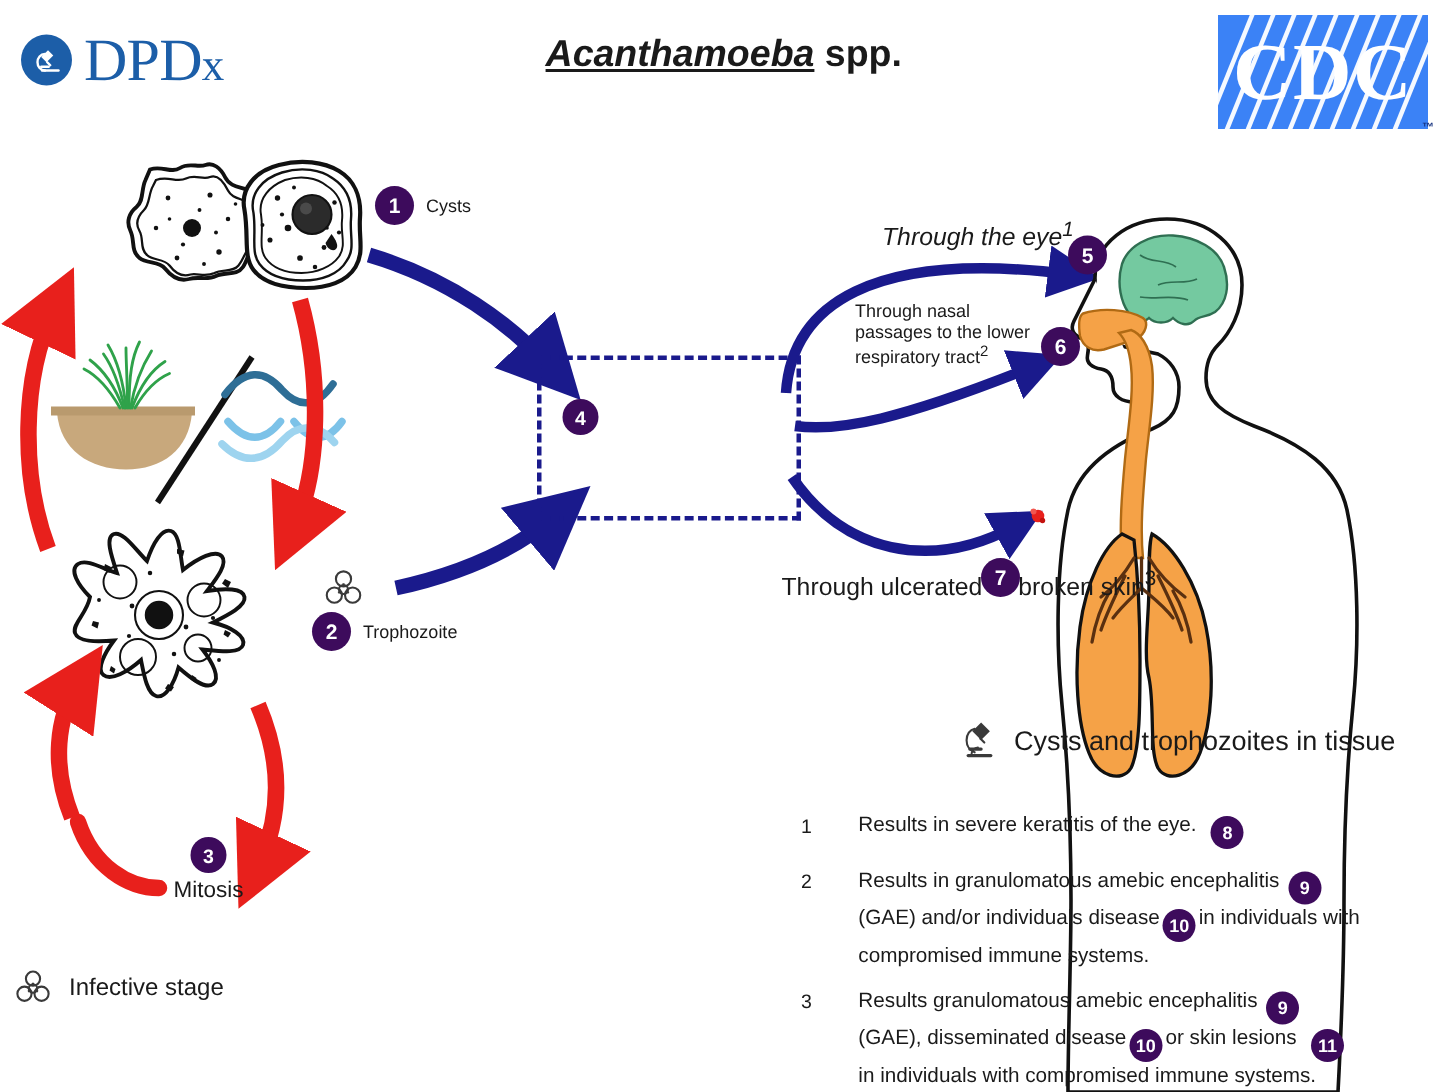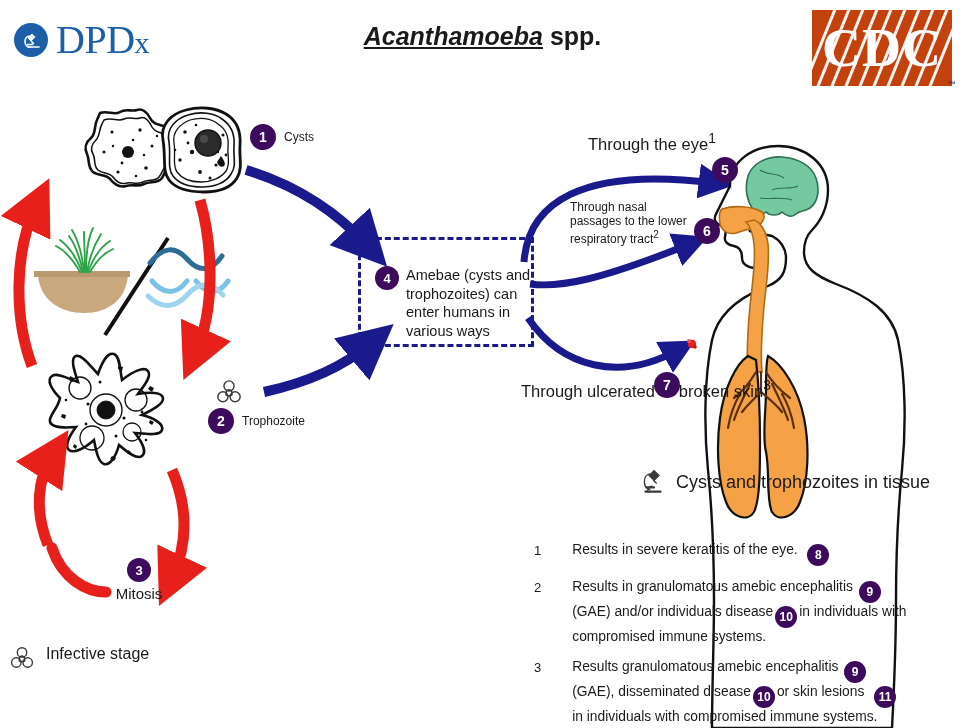--- a/index.html
+++ b/index.html
@@ -12,21 +12,21 @@
   #dpdx-logo{left:14px;top:20px;display:flex;align-items:center;gap:8px;}
   #dpdx-mark{width:34px;height:34px;border-radius:50%;background:#1c5ea8;
              display:flex;align-items:center;justify-content:center;}
   #dpdx-text{font-family:"Liberation Serif",serif;font-size:40px;color:#1c5ea8;
              letter-spacing:-0.5px;line-height:1;}
   #dpdx-text .x{font-size:30px;}
 
   #page-title{left:0;right:0;top:22px;text-align:center;font-size:25px;font-weight:bold;}
   #page-title .genus{font-style:italic;text-decoration:underline;}
 
-  #cdc-logo{left:812px;top:10px;width:140px;height:76px;background:#c2410c;overflow:hidden;}
+  #cdc-logo{left:812px;top:10px;width:140px;height:76px;background:#3b82f6;overflow:hidden;}
   #cdc-logo .stripes{position:absolute;inset:0;}
   #cdc-logo .stripes i{position:absolute;top:-30%;height:160%;width:3px;background:#fff;
                        transform:rotate(22deg);opacity:.95;}
   #cdc-word{position:absolute;inset:0;display:flex;align-items:center;justify-content:center;
             font-family:"Liberation Serif",serif;font-size:54px;font-weight:bold;color:#fff;
             letter-spacing:1px;}
   #cdc-tm{left:948px;top:80px;font-size:8px;color:#15317e;font-weight:bold;}
 
   
   .badge{border-radius:50%;background:#3d0b5c;color:#fff;display:flex;
@@ -46,39 +46,39 @@
   #lbl-cysts{left:250px;top:124px;display:flex;align-items:center;gap:8px;}
   #lbl-troph{left:208px;top:408px;display:flex;align-items:center;gap:8px;}
   #lbl-mitosis{left:104px;top:558px;text-align:center;width:70px;}
   #lbl-mitosis .m-badge{margin:0 auto 3px;}
 
   #box-center{left:358px;top:237px;width:176px;height:110px;
               border:3px dashed #1a1a8c;box-sizing:border-box;}
   #box-inner{position:absolute;left:14px;top:26px;display:flex;gap:7px;}
   #box-text{font-size:14.5px;line-height:1.28;width:126px;}
 
-  #lbl-eye{left:588px;top:131px;font-size:16.5px;}
+  #lbl-eye{left:588px;top:145px;font-size:16.5px;font-style:italic;}
   #badge5{left:712px;top:157px;}
   #lbl-nasal{left:570px;top:200px;font-size:12px;line-height:1.2;width:130px;}
   #badge6{left:694px;top:218px;}
   #lbl-skin{left:521px;top:378px;font-size:16.5px;line-height:1.2;}
   #badge7{left:654px;top:372px;}
 
-  #lbl-tissue{left:640px;top:468px;display:flex;align-items:center;gap:10px;}
+  #lbl-tissue{left:640px;top:480px;display:flex;align-items:center;gap:10px;}
   #lbl-tissue .t-text{font-size:18px;}
 
   
   #footnotes{left:534px;top:541px;width:410px;font-size:13.8px;line-height:1.33;}
   .fn{display:flex;margin-bottom:12px;}
   .fn-sup{font-size:13px;margin-right:5px;padding-top:1px;}
   .fn-body{flex:1;margin-left:26px;}
 
   
   #legend{left:8px;top:645px;}
-  .leg-row{display:flex;align-items:flex-start;gap:10px;margin-bottom:12px;}
+  .leg-row{display:flex;align-items:center;gap:10px;margin-bottom:12px;}
   .leg-row .leg-text{font-size:16px;}
 </style>
 </head>
 <body>
 
 <svg id="art" viewBox="0 0 965 728">
   <defs>
     <marker id="redhead" markerWidth="5" markerHeight="5" refX="2.2" refY="2.5" orient="auto">
       <path d="M0,0 L5,2.5 L0,5 z" fill="#e8201c"></path>
     </marker>
@@ -343,21 +343,20 @@
 </div>
 
 <div id="lbl-mitosis" class="abs nosel">
   <div class="badge b24 m-badge">3</div>
   <div class="cap-sm">Mitosis</div>
 </div>
 
 <div id="box-center" class="abs nosel">
   <div id="box-inner">
     <div class="badge b24">4</div>
-    <div id="box-text">Amebae (cysts and trophozoites) can enter humans in various ways</div>
   </div>
 </div>
 
 <div id="lbl-eye" class="abs nosel"><span>Through the eye</span><sup>1</sup></div>
 <div id="badge5" class="abs badge b26 nosel">5</div>
 
 <div id="lbl-nasal" class="abs nosel"><span>Through nasal passages to the lower respiratory tract</span><sup>2</sup></div>
 <div id="badge6" class="abs badge b26 nosel">6</div>
 
 <div id="lbl-skin" class="abs nosel"><span>Through ulcerated or broken skin</span><sup>3</sup></div>

